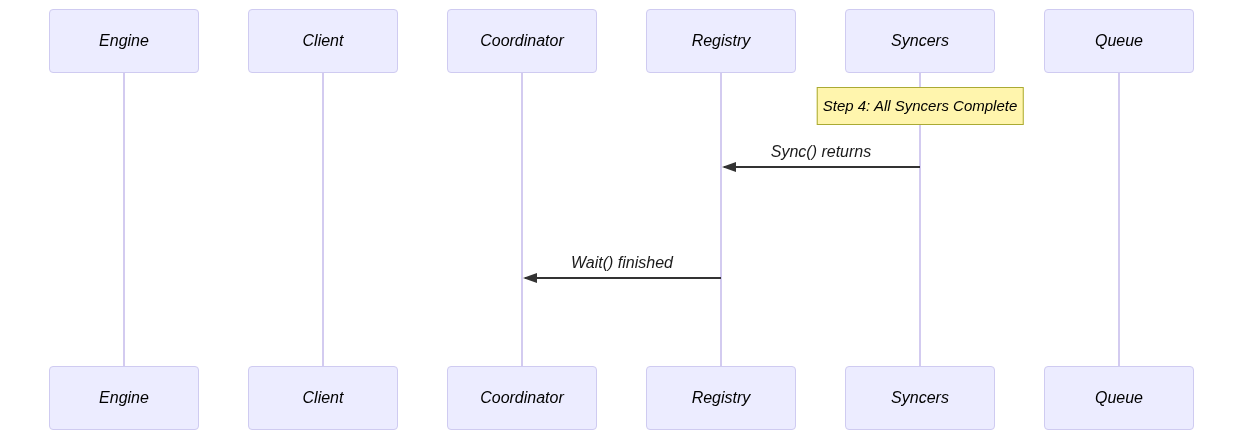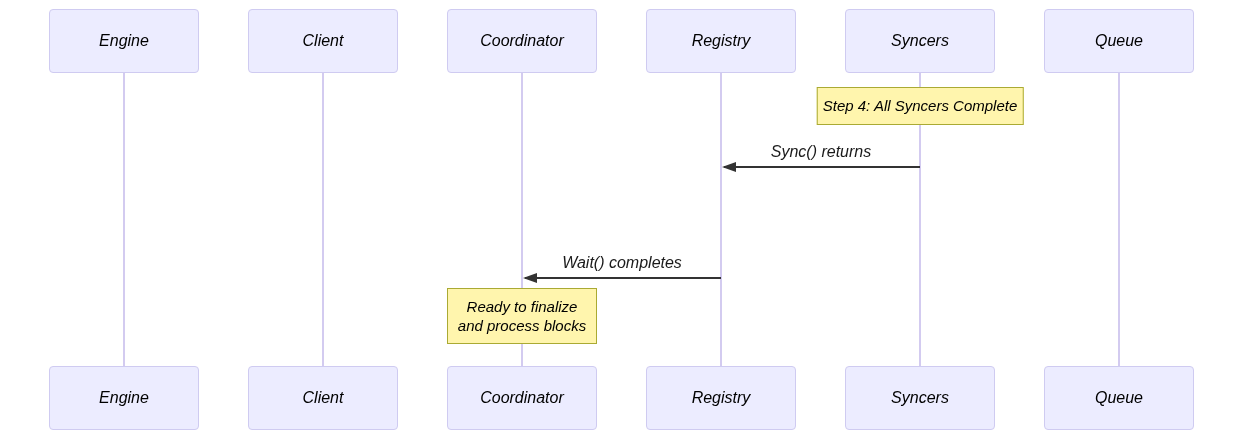--- a/index.html
+++ b/index.html
@@ -98,21 +98,18 @@
 
   <div class="note single" style="left:920px;top:87px">
     <span>Step 4: All Syncers Complete</span>
   </div>
 
   <div class="msg-label" style="left:821px;top:143px">Sync() returns</div>
   <div class="msg-line" style="left:724px;top:166px;width:196px"></div>
   <div class="arrowhead-left" style="left:722px;top:162px"></div>
 
 
-  <div class="msg-label" style="left:622px;top:254px">Wait() completes</div>
+  <div class="msg-label" style="left:622px;top:254px">Wait() finished</div>
   <div class="msg-line" style="left:525px;top:277px;width:196px"></div>
   <div class="arrowhead-left" style="left:523px;top:273px"></div>
 
-  <div class="note multi" style="left:447px;top:288px;width:150px">
-    <span>Ready to finalize and process blocks</span>
-  </div>
 
 </div>
 
 </body></html>

